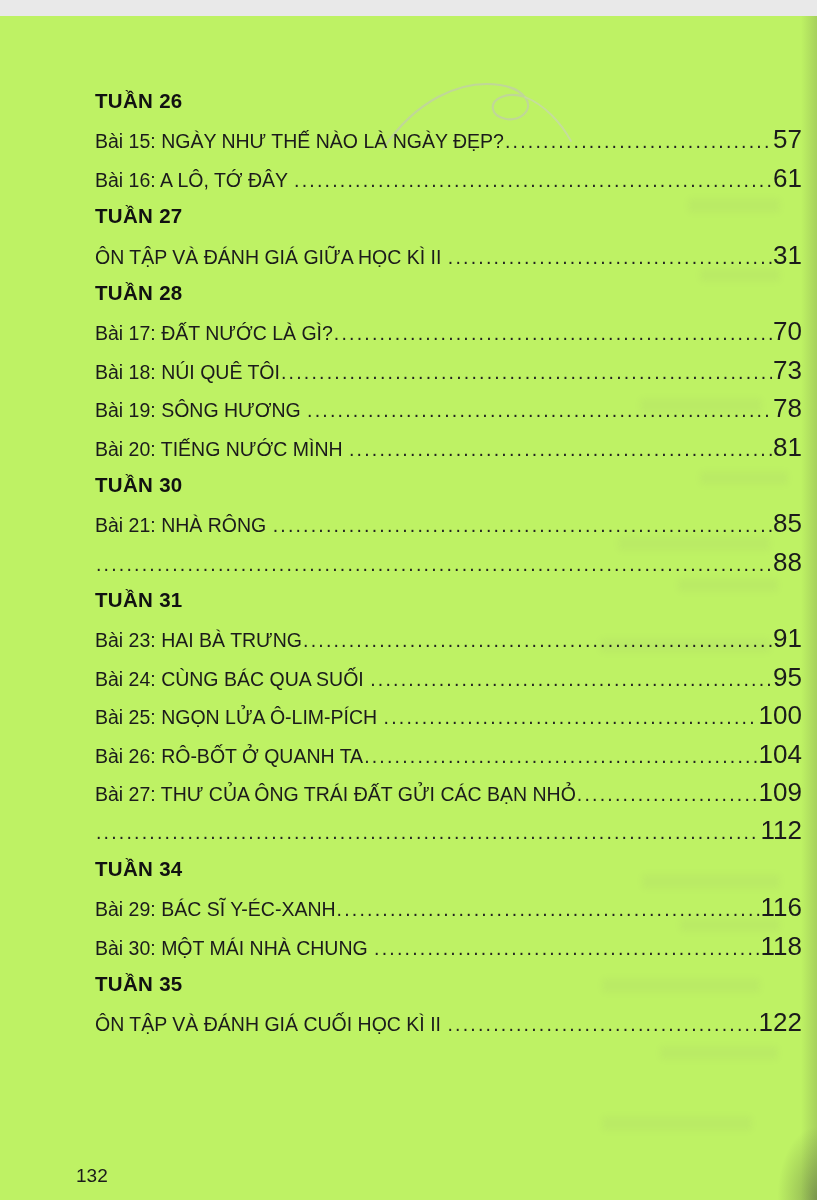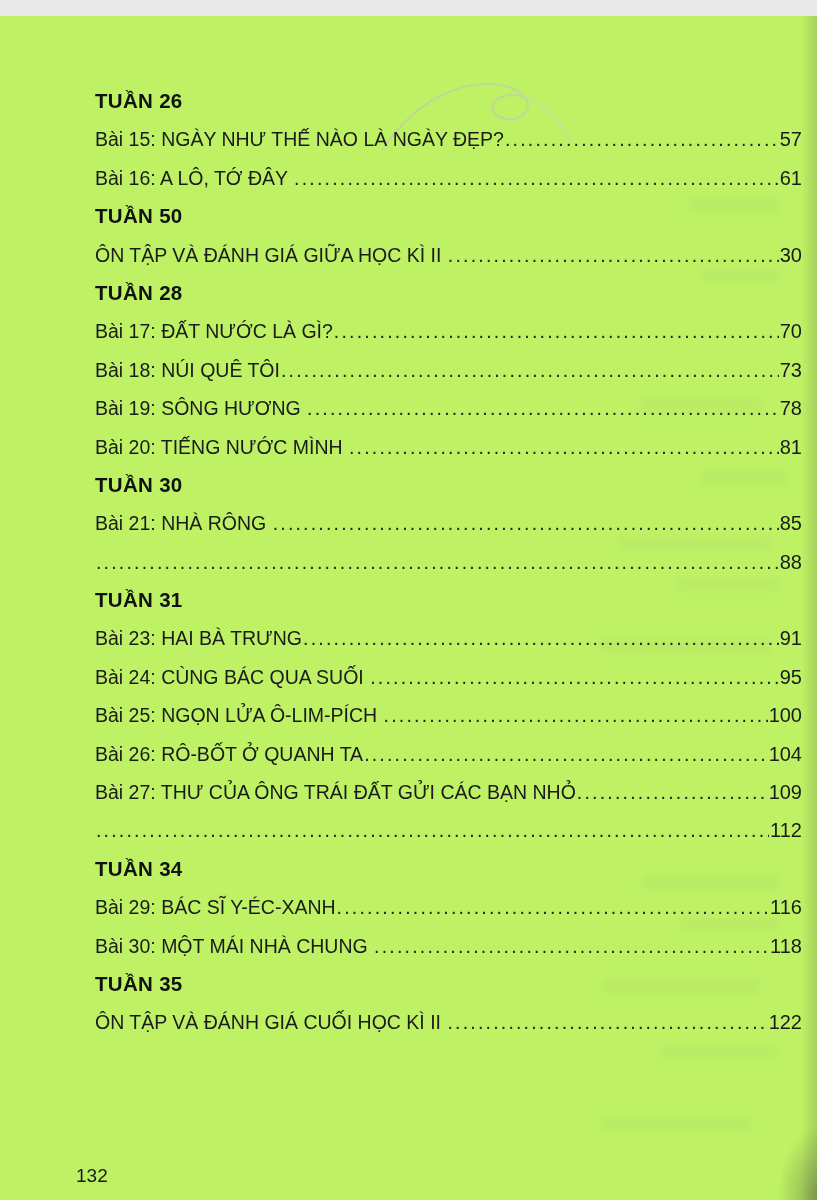--- a/index.html
+++ b/index.html
@@ -38,21 +38,21 @@
     overflow:hidden;
     white-space:nowrap;
     margin:0 1px;
   }
   .leader::after{
     content:"..................................................................................................................................................................................";
     letter-spacing:2.2px;
     font-size:19.5px;
     color:#222;
   }
-  .pnum{flex:0 0 auto;font-size:20px;}
+  .pnum{flex:0 0 auto;font-size:26px;}
   .folio{
     position:absolute;
     left:76px; top:1148px;
     font-size:19px;
     line-height:24px;
     color:#1b1b1b;
   }
   
   .scribble{
     position:absolute; left:375px; top:55px;
@@ -113,26 +113,26 @@
     <span class="title">Bài 15: NGÀY NHƯ THẾ NÀO LÀ NGÀY ĐẸP?</span>
     <span class="leader"></span>
     <span class="pnum">57</span>
   </div>
       <div class="row item">
     <span class="title">Bài 16: A LÔ, TỚ ĐÂY </span>
     <span class="leader"></span>
     <span class="pnum">61</span>
   </div>
       <div class="row week">
-    <span class="wlabel">TUẦN 50</span>
+    <span class="wlabel">TUẦN 27</span>
   </div>
       <div class="row item">
     <span class="title">ÔN TẬP VÀ ĐÁNH GIÁ GIỮA HỌC KÌ II </span>
     <span class="leader"></span>
-    <span class="pnum">30</span>
+    <span class="pnum">31</span>
   </div>
       <div class="row week">
     <span class="wlabel">TUẦN 28</span>
   </div>
       <div class="row item">
     <span class="title">Bài 17: ĐẤT NƯỚC LÀ GÌ?</span>
     <span class="leader"></span>
     <span class="pnum">70</span>
   </div>
       <div class="row item">

